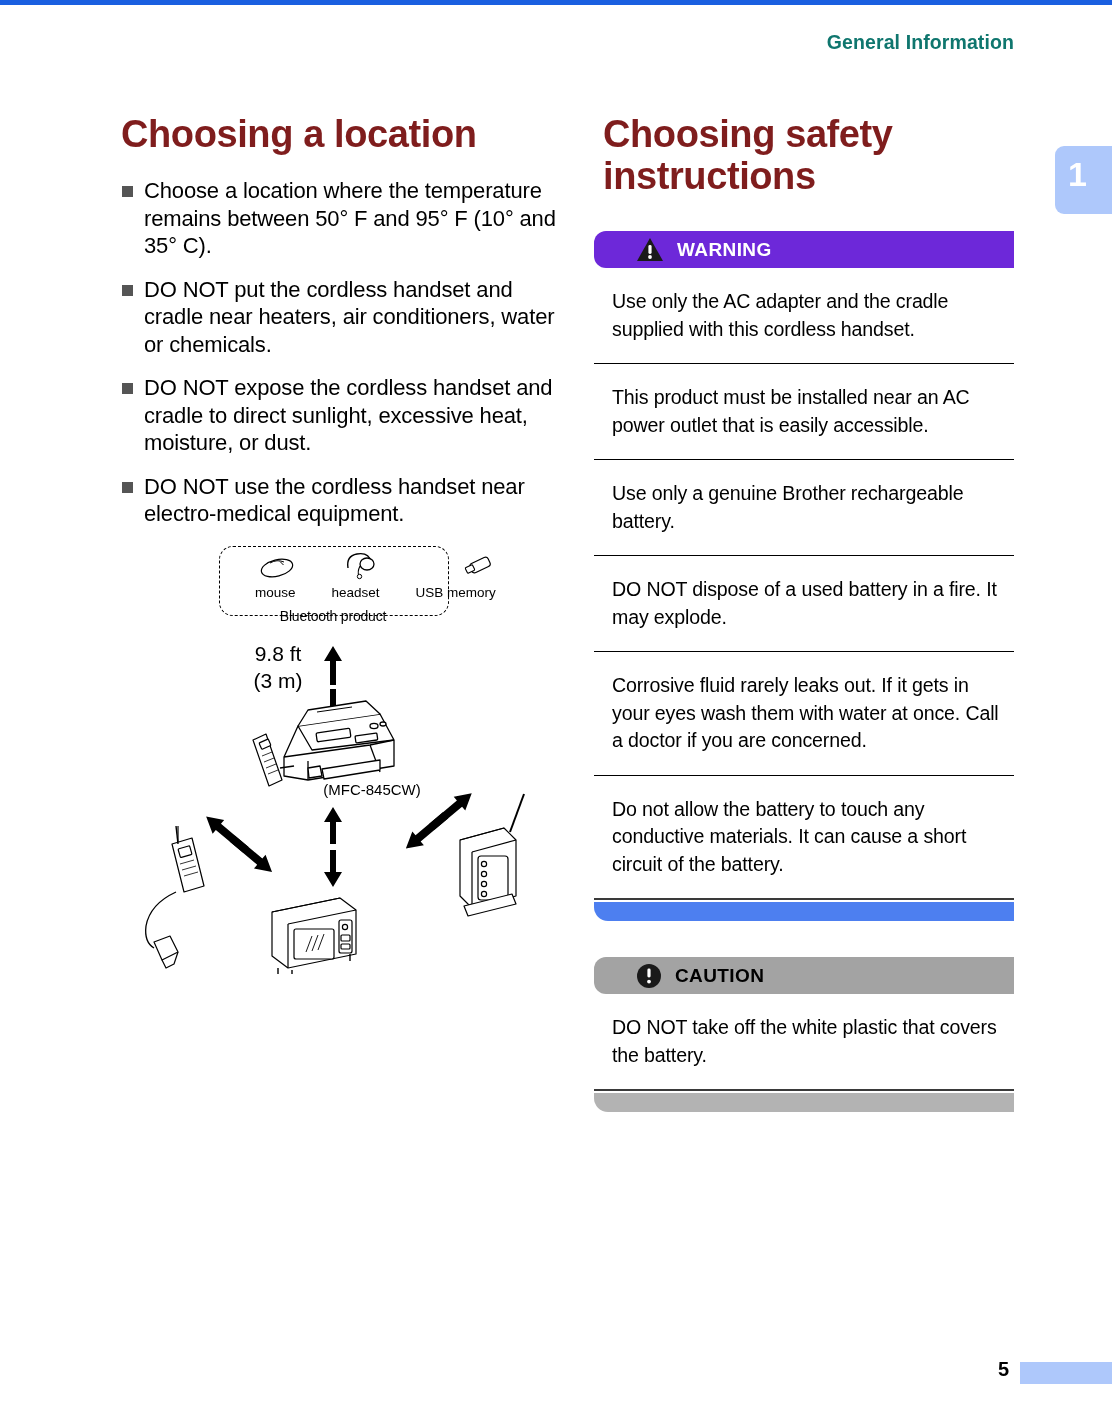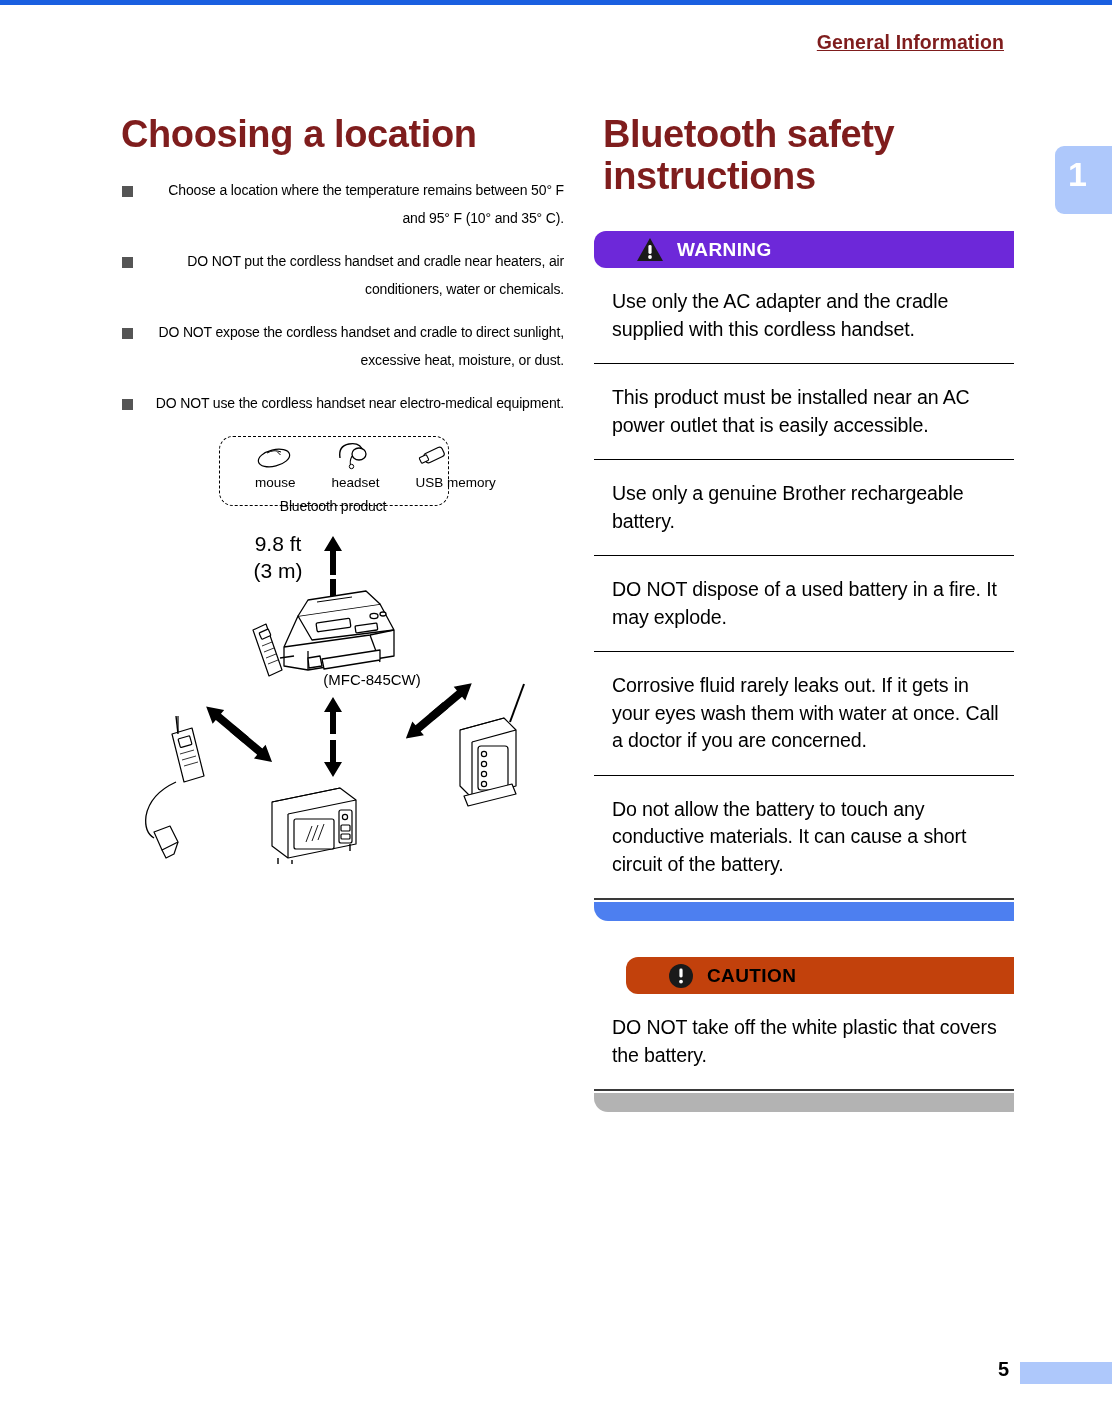--- a/index.html
+++ b/index.html
@@ -20,27 +20,26 @@
   .top-rule {
     position: absolute;
     top: 0; left: 0;
     width: 1112px;
     height: 5px;
     background: #1a5fe0;
   }
   .running-head {
     position: absolute;
     top: 31px;
-    right: 108px;
+    right: 98px;
     font-size: 19.5px;
     font-weight: bold;
-    color: #7f1d1d;
+    color: #0f766e;
     letter-spacing: .1px;
     white-space: nowrap;
-    text-decoration: underline;
   }
   .chapter-tab {
     position: absolute;
     top: 146px;
     left: 1055px;
     width: 57px;
     height: 68px;
     background: #aec8fb;
     border-radius: 9px 0 0 9px;
   }
@@ -94,24 +93,23 @@
 
   ul.bullets {
     margin: 22px 0 0 0;
     padding: 0;
     list-style: none;
   }
   ul.bullets li {
     position: relative;
     padding-left: 32px;
     margin-bottom: 16px;
-    font-size: 14px;
+    font-size: 22px;
     line-height: 27.5px;
     letter-spacing: -0.15px;
-    text-align: right;
   }
   ul.bullets li::before {
     content: "";
     position: absolute;
     left: 10px;
     top: 9px;
     width: 11px;
     height: 11px;
     background: #555555;
   }
@@ -119,21 +117,21 @@
   
   .alert { position: relative; }
   .alert-head {
     position: relative;
     height: 37px;
     border-radius: 12px 0 0 12px;
     display: flex;
     align-items: center;
   }
   .alert-head.warning { background: #6d28d9; }
-  .alert-head.caution { background: #c2410c; margin-left: 32px; }
+  .alert-head.caution { background: #a3a3a3; }
   .alert-icon {
     margin-left: 42px;
     margin-right: 13px;
     display: flex;
     align-items: center;
   }
   .alert-label {
     font-size: 19px;
     font-weight: bold;
     letter-spacing: .4px;
@@ -184,21 +182,21 @@
   }
   .bt-icons {
     position: absolute;
     left: 107px;
     top: 6px;
     width: 228px;
     display: flex;
     justify-content: space-around;
     align-items: flex-end;
   }
-  .bt-item { text-align: left; margin-left: 36px; }
+  .bt-item { text-align: right; margin-left: 36px; }
   .bt-item .lbl {
     font-size: 13.5px;
     margin-top: 1px;
     white-space: nowrap;
   }
   .bt-caption {
     position: absolute;
     left: 107px;
     top: 64px;
     width: 228px;
@@ -389,21 +387,21 @@
         <path d="M166 424 L166 431" stroke-width="1.4"></path>
         <path d="M238 410 L238 417" stroke-width="1.4"></path>
         <path d="M180 426 L180 433" stroke-width="1.4"></path>
       </g>
     </svg>
   </div>
 </div>
 
 <div class="col-right">
 
-  <h1 class="sec-title">Bluetooth safety instructions</h1>
+  <h1 class="sec-title">Choosing safety instructions</h1>
 
   <div class="alert" style="margin-top:34px;">
     <div class="alert-head warning">
       <span class="alert-icon">
         <svg width="28" height="25" viewBox="0 0 28 25">
           <path d="M14 1 L27 24 L1 24 Z" fill="#1a1a1a"></path>
           <rect x="12.4" y="8" width="3.2" height="9" rx="1.4" fill="#ffffff"></rect>
           <circle cx="14" cy="20" r="1.9" fill="#ffffff"></circle>
         </svg>
       </span>

